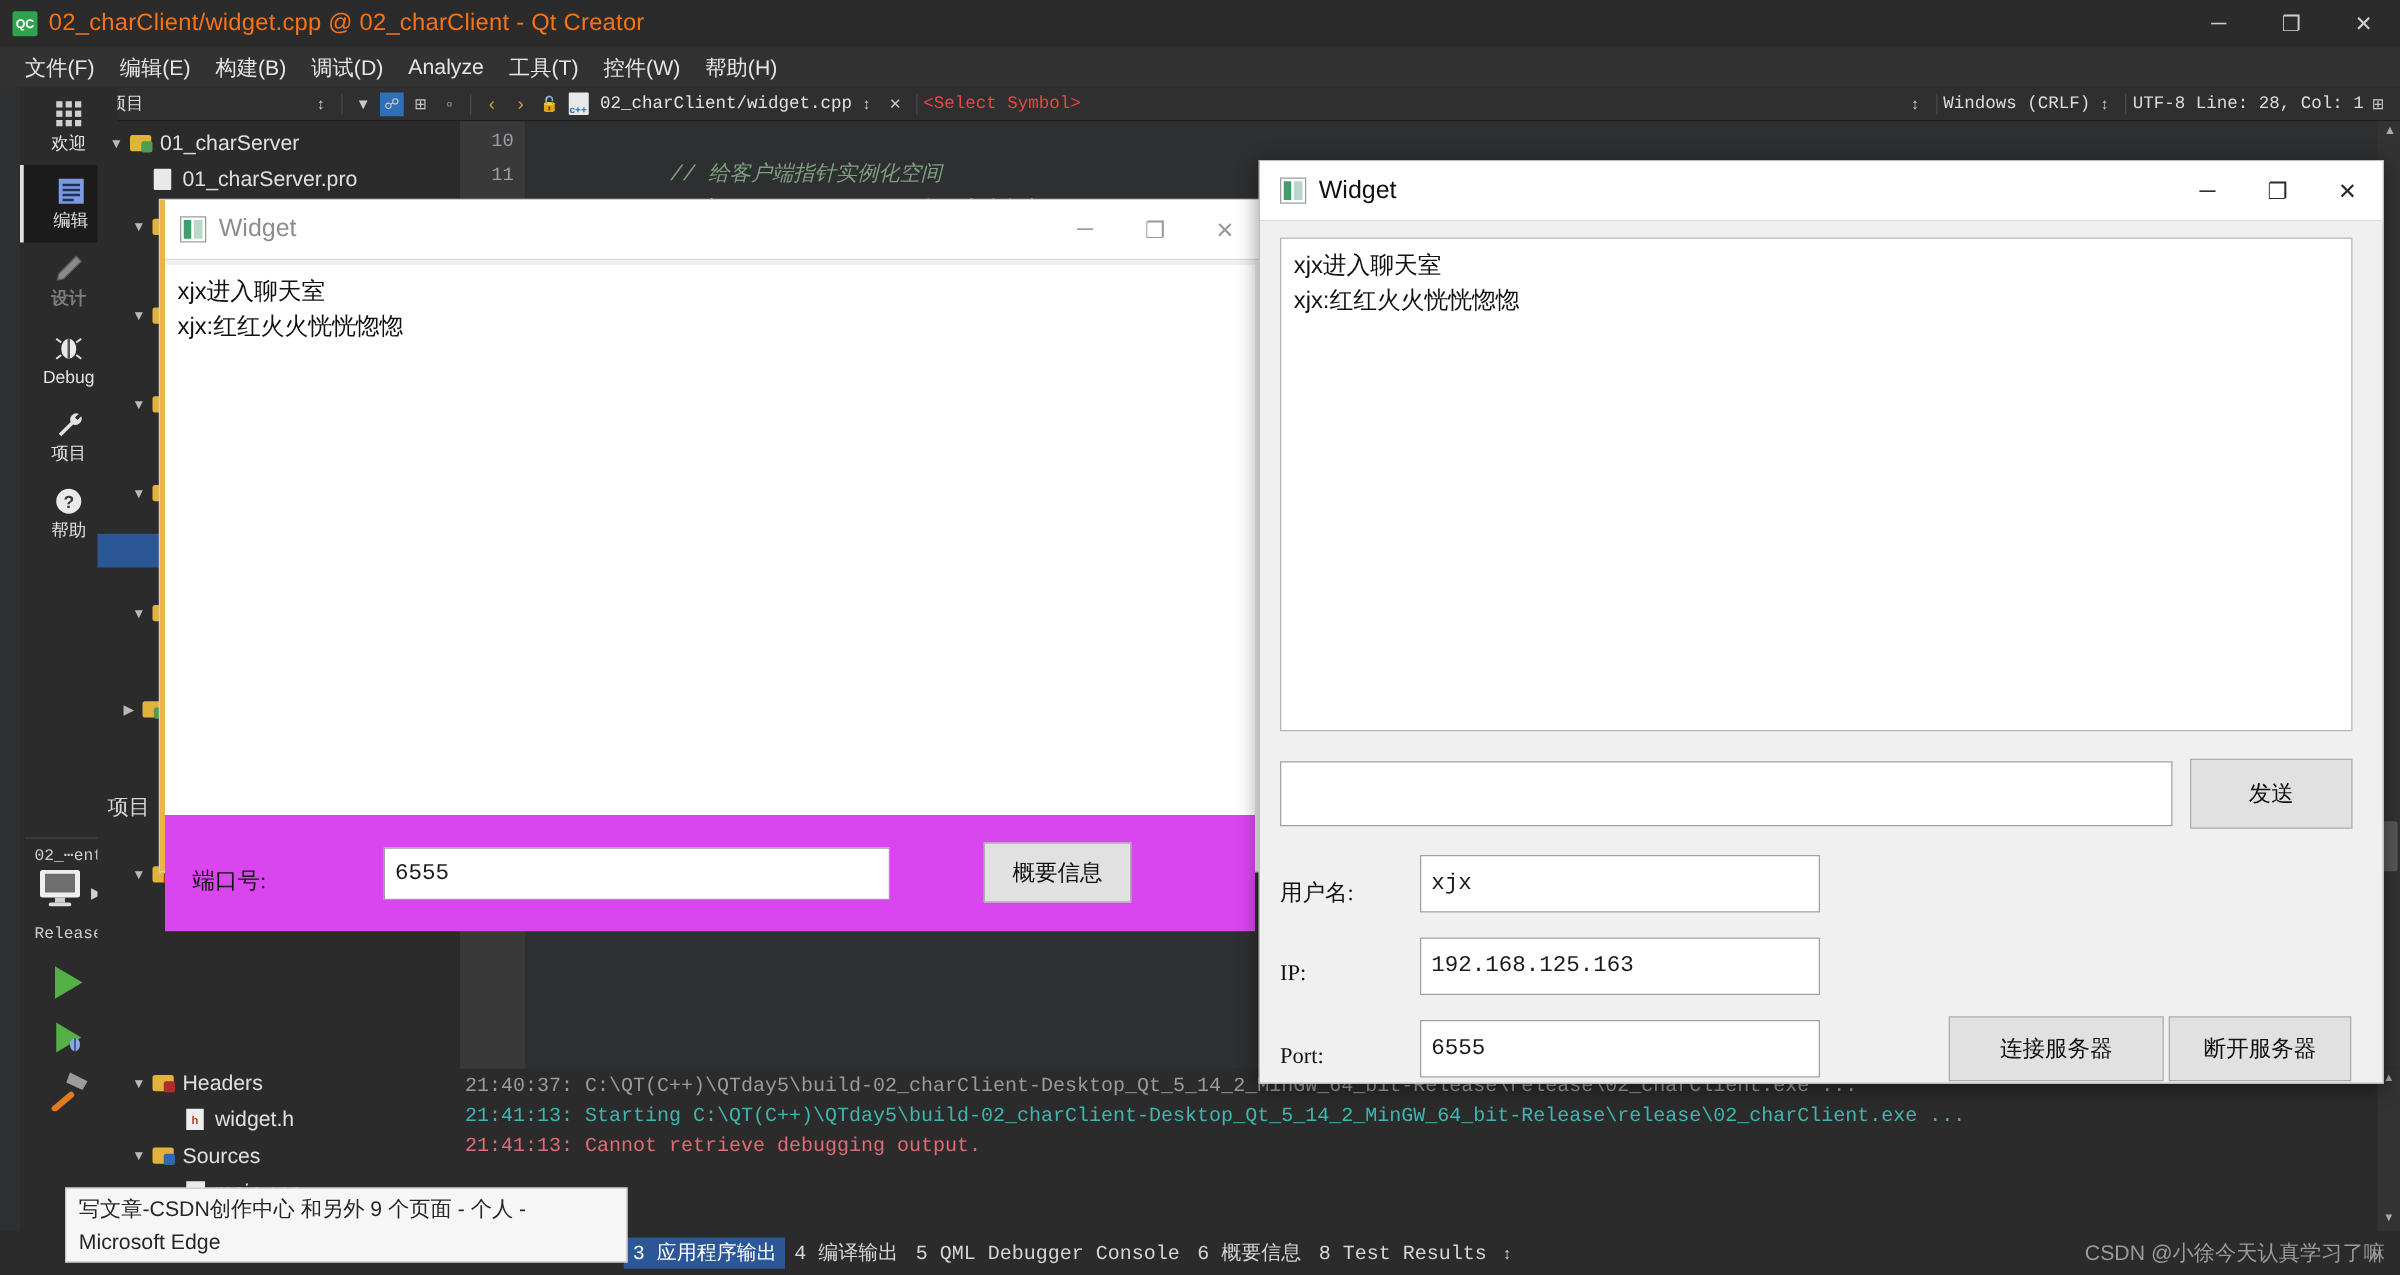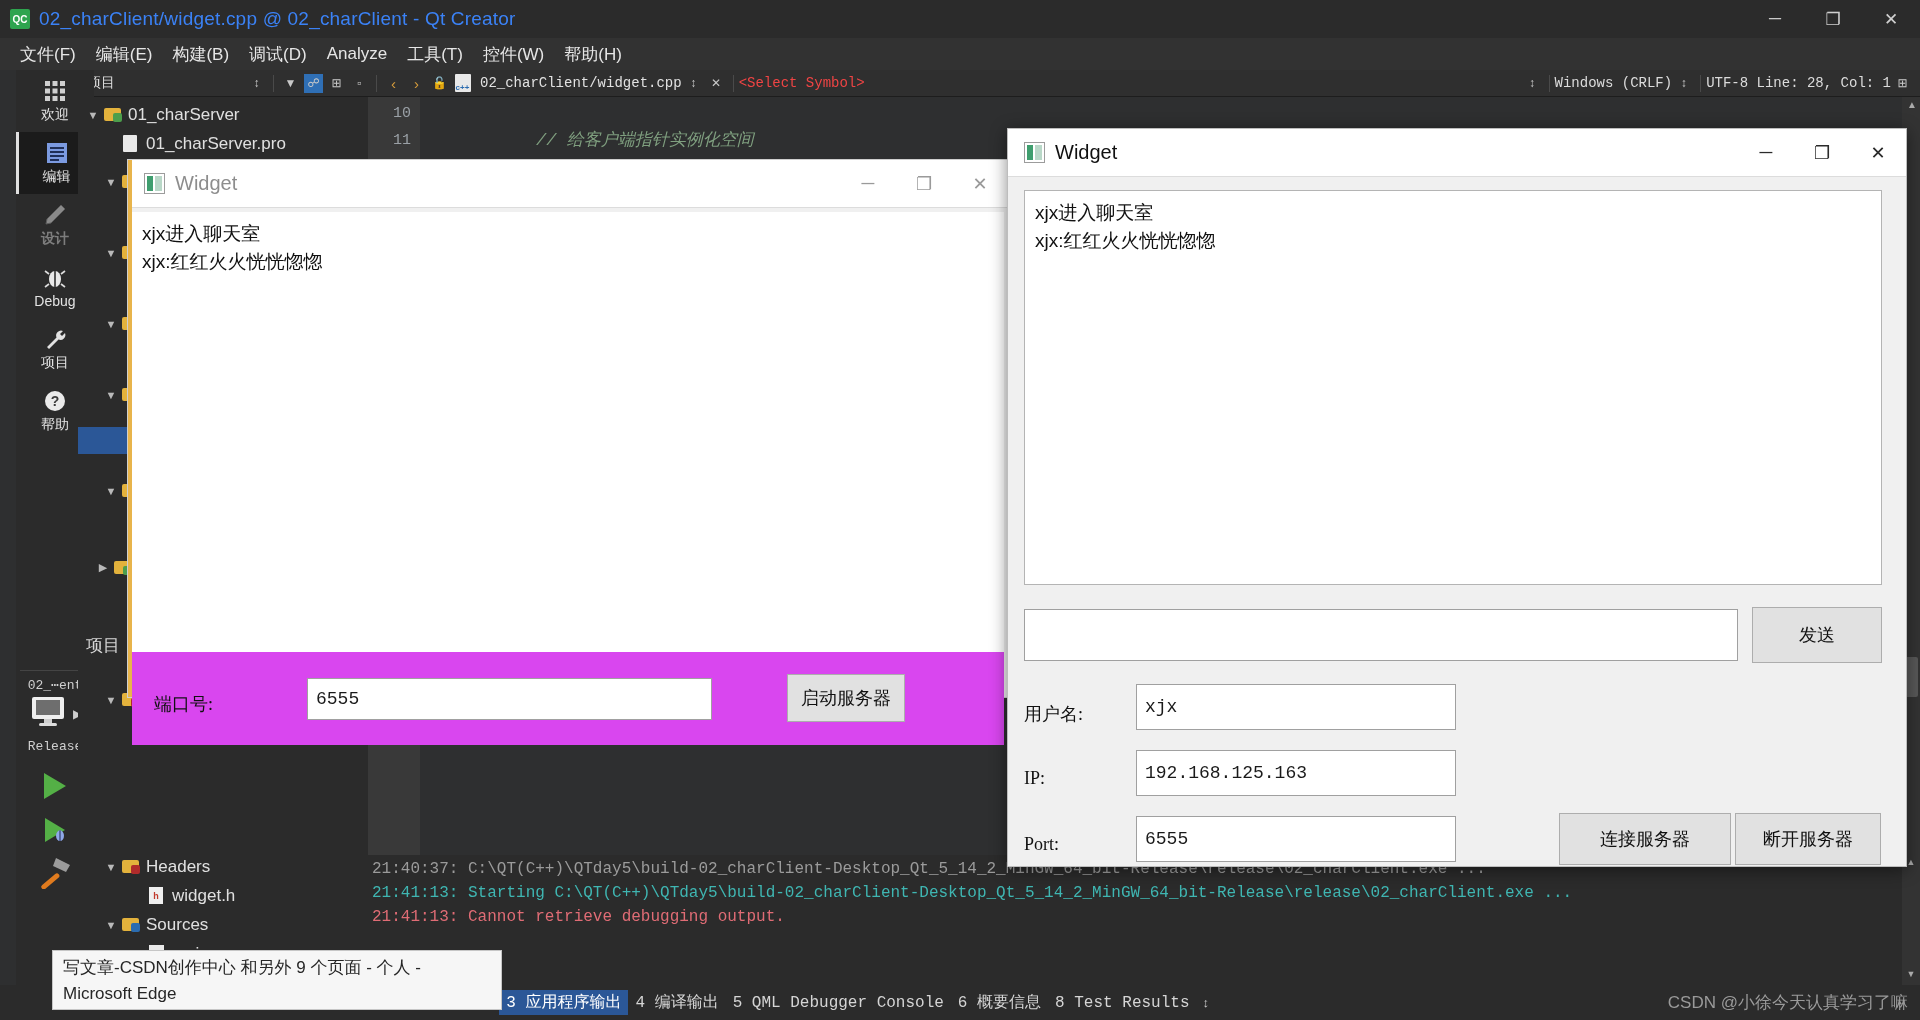--- a/index.html
+++ b/index.html
@@ -16,21 +16,21 @@
     position: absolute; left: 0; top: 0; width: 1920px; height: 38px;
     background: #2b2b2b; display: flex; align-items: center;
   }
   .qc-logo {
     width: 20px; height: 20px; margin-left: 10px; margin-right: 9px;
     background: #2ea44f; border-radius: 2px;
     font-size: 10px; color: #fff; font-weight: bold;
     display: flex; align-items: center; justify-content: center;
     font-family: "Liberation Sans", sans-serif;
   }
-  .qc-title { color: #3b82f6; font-size: 19px; letter-spacing: .2px; }
+  .qc-title { color: #f97316; font-size: 19px; letter-spacing: .2px; }
   .qc-wbtns { margin-left: auto; display: flex; height: 38px; }
   .qc-wbtn {
     width: 58px; height: 38px; display: flex; align-items: center; justify-content: center;
     color: #d0d0d0; font-size: 17px;
   }
 
   .qc-menubar {
     position: absolute; left: 0; top: 38px; width: 1920px; height: 32px;
     background: #323232; display: flex; align-items: center; padding-left: 10px;
   }
@@ -527,21 +527,21 @@
       </div>
     </div>
     <div class="qt-body" style="height:489px">
       <div class="qt-textarea" style="left:4px;top:4px;width:872px;height:490px;border:none;background:#ffffff;">
         <div>xjx进入聊天室</div>
         <div>xjx:红红火火恍恍惚惚</div>
       </div>
       <div style="position:absolute;left:4px;top:444px;width:872px;height:93px;background:#d946ef;">
         <div class="qt-lbl" style="left:22px;top:40px">端口号:</div>
         <div class="qt-input" style="left:175px;top:26px;width:405px;height:42px;">6555</div>
-        <div class="qt-btn" style="left:655px;top:22px;width:118px;height:48px;">启动服务器</div>
+        <div class="qt-btn" style="left:655px;top:22px;width:118px;height:48px;">概要信息</div>
       </div>
     </div>
   </div>
 
   <div class="qtwin" id="winClient">
     <div class="qt-title">
       <div class="qt-icon"></div>
       <div class="qt-title-text">Widget</div>
       <div class="qt-wbtns">
         <div class="qt-wbtn">─</div>

